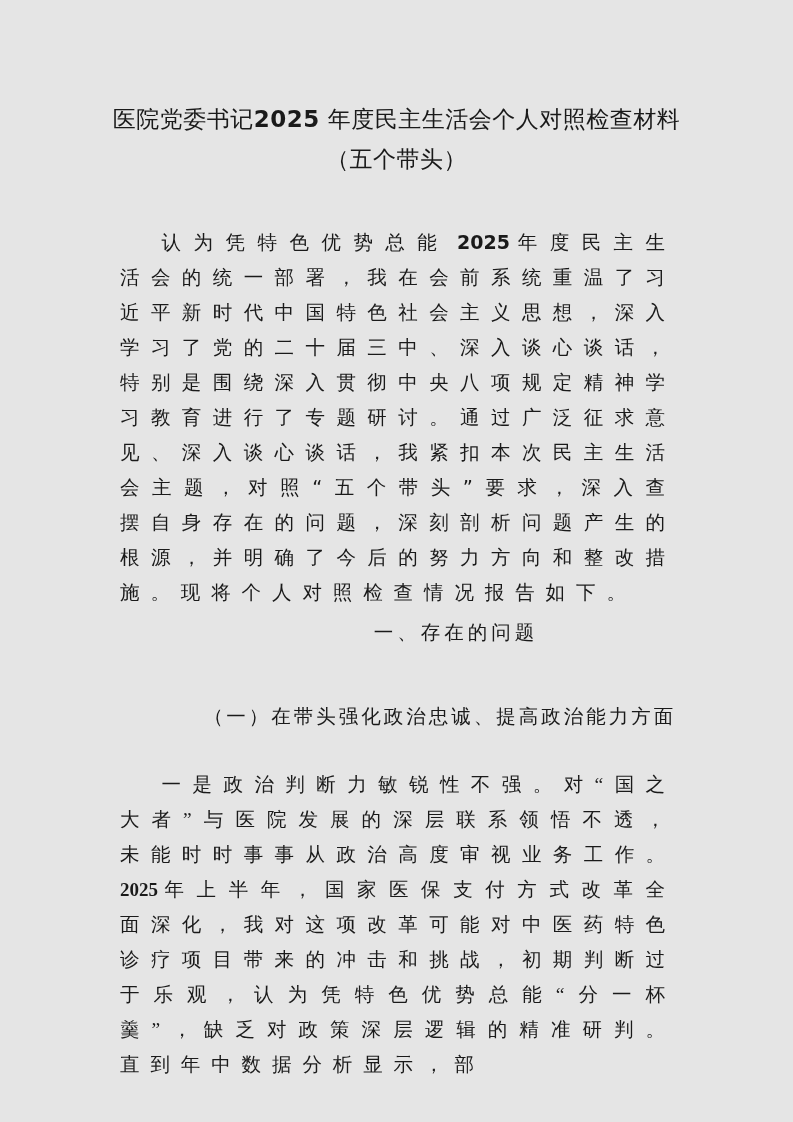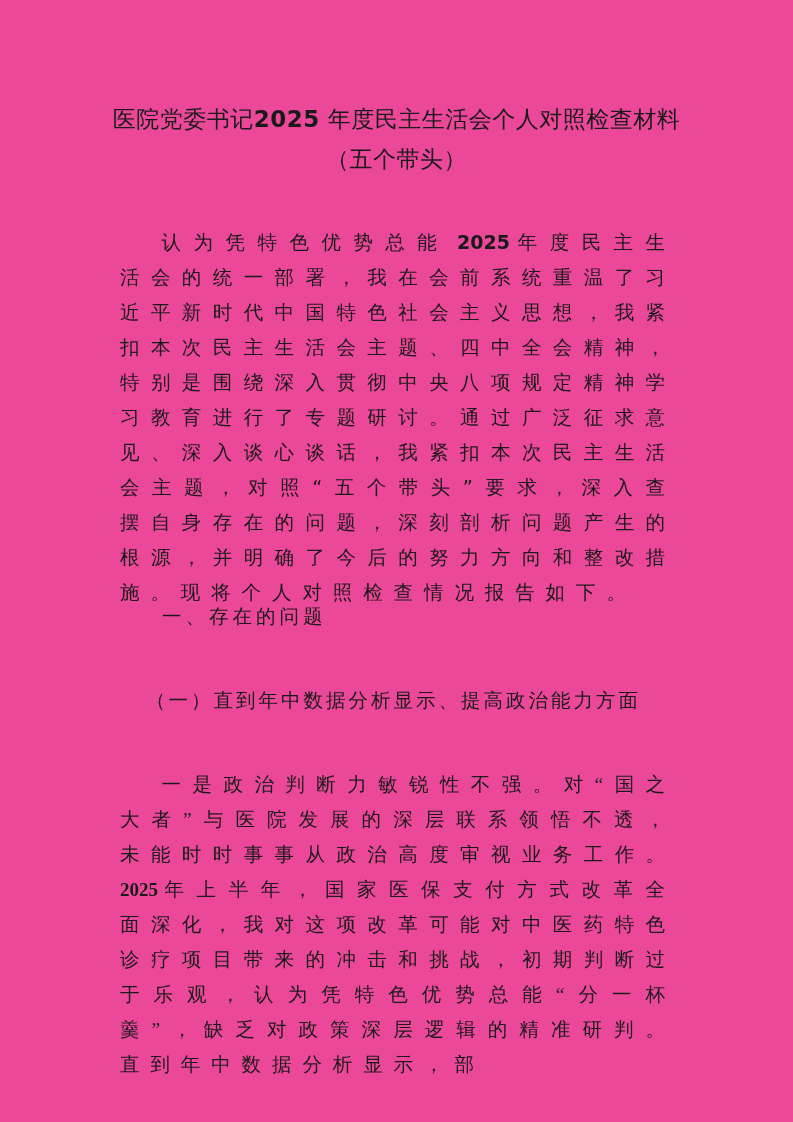--- a/index.html
+++ b/index.html
@@ -13,21 +13,21 @@
     position: relative;
     overflow: hidden;
     color: #1a1a1a;
     font-family: "DejaVu Sans", "Liberation Sans", sans-serif;
   }
   .page {
     position: absolute;
     left: 0; top: 0;
     width: 793px;
     height: 1122px;
-    background: #ec4899;
+    background: #e5e5e5;
   }
   .title {
     position: absolute;
     left: 110px;
     width: 573px;
     top: 99px;
     text-align: center;
     font-size: 23px;
     line-height: 40px;
     letter-spacing: 0.5px;
@@ -46,39 +46,40 @@
     text-indent: 41.6px;
     text-align: justify;
     word-break: break-all;
   }
   .para .num { letter-spacing: 0; font-weight: bold; font-size: 19px; }
   .para .sp { letter-spacing: 0; }
   .heading {
     position: absolute;
     left: 120px;
     width: 556px;
-    margin: 0;
+    margin: 16px;
     font-size: 19.5px;
     line-height: 35px;
     letter-spacing: 4px;
     font-weight: normal;
+    text-align: center;
   }
   .p1 { top: 225px; }
   .h1 { top: 599px; left: 162px; }
   .h2 { top: 683px; left: 146px; letter-spacing: 3px; }
   .p2 { top: 767px; font-family: Liberation Serif, serif; }
 </style>
 </head>
 <body>
 
 <div class="page">
 
   <h1 class="title"><span>医院党委书记</span><span class="num">2025</span><span> 年度民主生活会个人对照检查材料（五个带头）</span></h1>
 
-  <p class="para p1"><span>认为凭特色优势总能</span><span class="sp"> </span><span class="num">2025</span><span class="sp"> </span><span>年度民主生活会的统一部署，我在会前系统重温了习近平新时代中国特色社会主义思想，我紧扣本次民主生活会主题、四中全会精神，特别是围绕深入贯彻中央八项规定精神学习教育进行了专题研讨。通过广泛征求意见、深入谈心谈话，我紧扣本次民主生活会主题，对照“五个带头”要求，深入查摆自身存在的问题，深刻剖析问题产生的根源，并明确了今后的努力方向和整改措施。现将个人对照检查情况报告如下。</span></p>
+  <p class="para p1"><span>认为凭特色优势总能</span><span class="sp"> </span><span class="num">2025</span><span class="sp"> </span><span>年度民主生活会的统一部署，我在会前系统重温了习近平新时代中国特色社会主义思想，深入学习了党的二十届三中、深入谈心谈话，特别是围绕深入贯彻中央八项规定精神学习教育进行了专题研讨。通过广泛征求意见、深入谈心谈话，我紧扣本次民主生活会主题，对照“五个带头”要求，深入查摆自身存在的问题，深刻剖析问题产生的根源，并明确了今后的努力方向和整改措施。现将个人对照检查情况报告如下。</span></p>
 
   <h2 class="heading h1">一、存在的问题</h2>
 
-  <h3 class="heading h2">（一）直到年中数据分析显示、提高政治能力方面</h3>
+  <h3 class="heading h2">（一）在带头强化政治忠诚、提高政治能力方面</h3>
 
   <p class="para p2"><span>一是政治判断力敏锐性不强。对“国之大者”与医院发展的深层联系领悟不透，未能时时事事从政治高度审视业务工作。</span><span class="num">2025</span><span class="sp"> </span><span>年上半年，国家医保支付方式改革全面深化，我对这项改革可能对中医药特色诊疗项目带来的冲击和挑战，初期判断过于乐观，认为凭特色优势总能“分一杯羹”，缺乏对政策深层逻辑的精准研判。直到年中数据分析显示，部</span></p>
 
 </div>
 
 </body></html>

